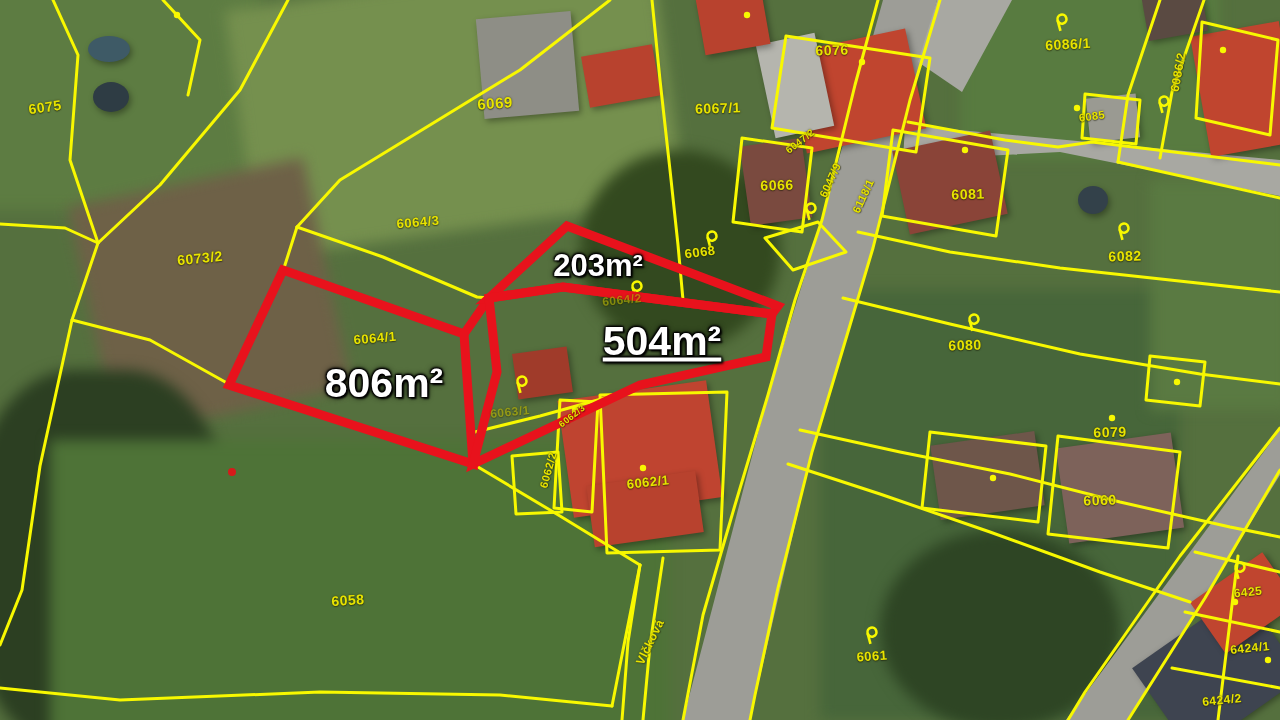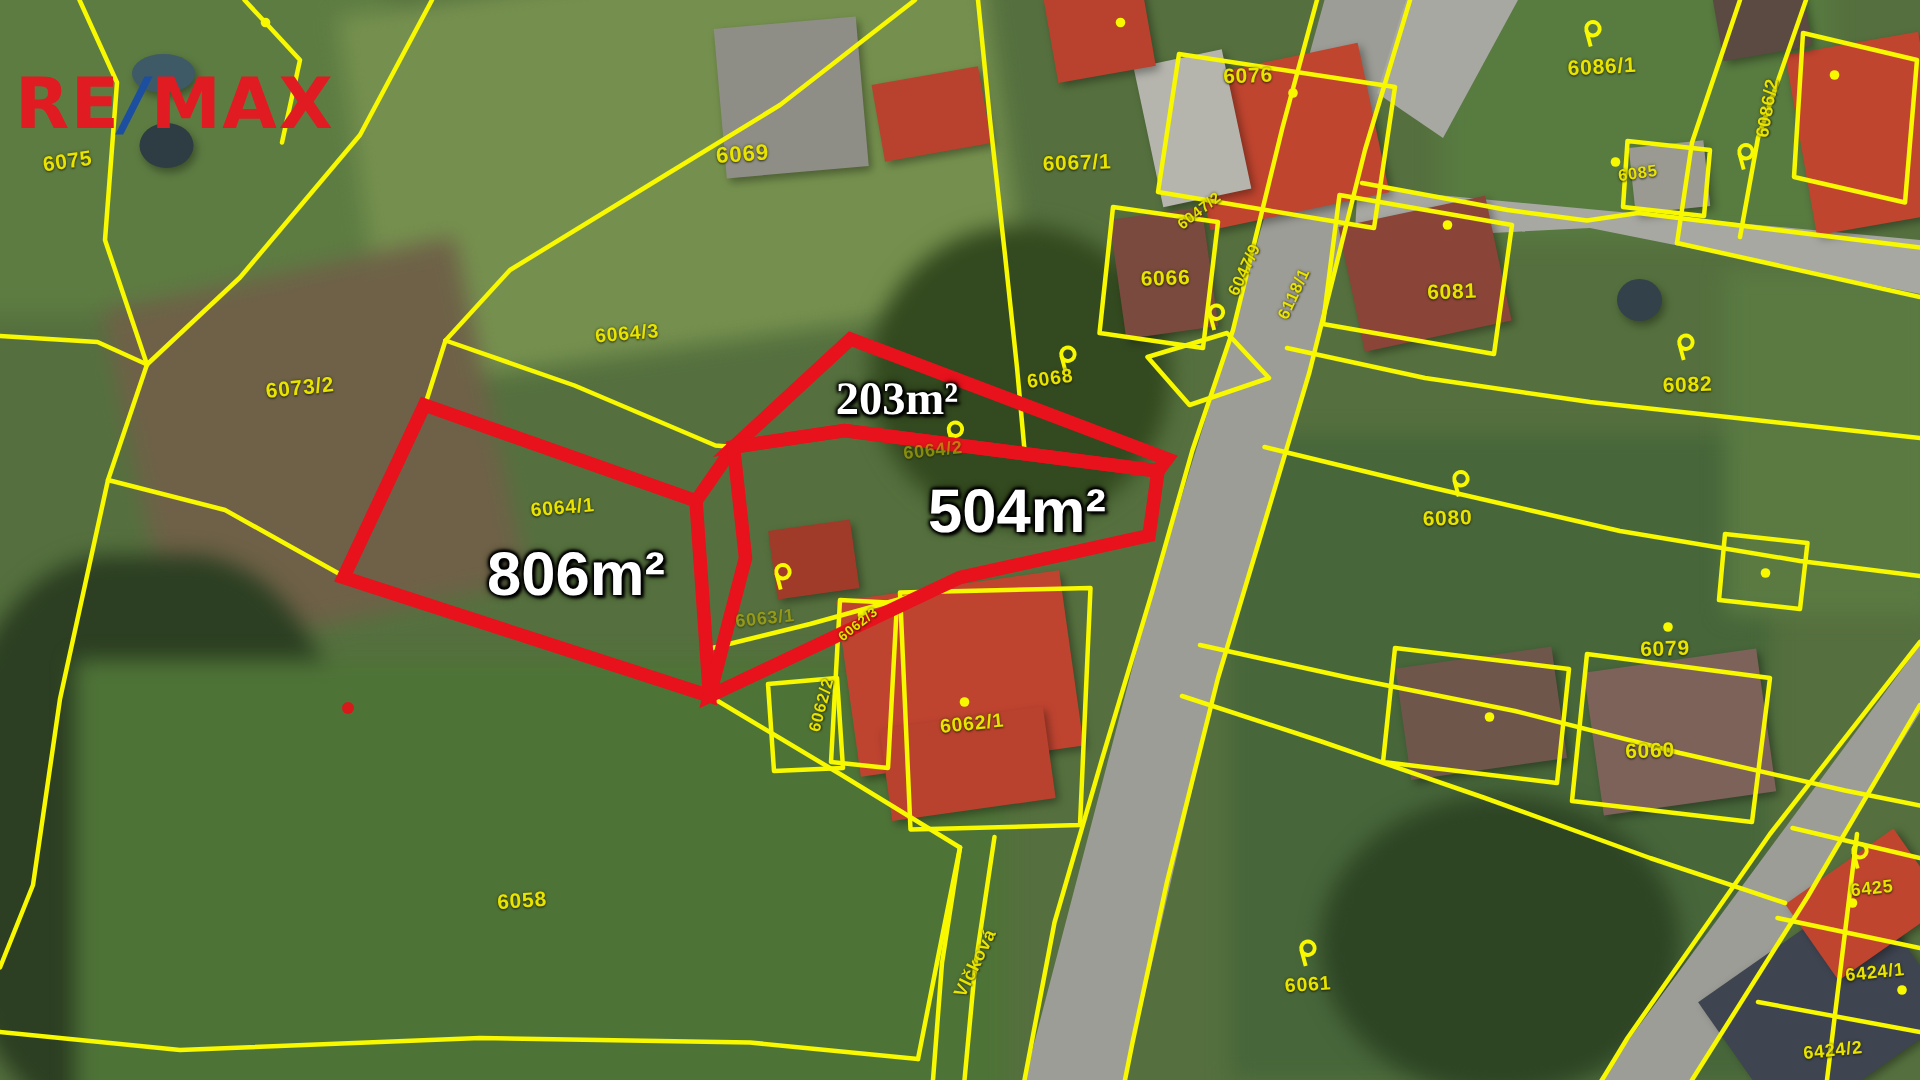--- a/index.html
+++ b/index.html
@@ -214,22 +214,19 @@
       <span class="plabel" style="left: 872px; top: 656px; font-size: 13px; transform: translate(-50%, -50%) rotate(-4deg);">6061</span>
       <span class="plabel" style="left: 1248px; top: 592px; font-size: 12px; transform: translate(-50%, -50%) rotate(-6deg);">6425</span>
       <span class="plabel" style="left: 1250px; top: 648px; font-size: 12px; transform: translate(-50%, -50%) rotate(-6deg);">6424/1</span>
       <span class="plabel" style="left: 1222px; top: 700px; font-size: 12px; transform: translate(-50%, -50%) rotate(-6deg);">6424/2</span>
       <span class="plabel" style="left: 648px; top: 482px; font-size: 13px; transform: translate(-50%, -50%) rotate(-6deg);">6062/1</span>
       <span class="plabel" style="left: 548px; top: 470px; font-size: 11px; transform: translate(-50%, -50%) rotate(-75deg);">6062/2</span>
       <span class="plabel" style="left: 572px; top: 416px; font-size: 9px; transform: translate(-50%, -50%) rotate(-38deg);">6062/3</span>
       <span class="plabel" style="left: 650px; top: 642px; font-size: 12px; transform: translate(-50%, -50%) rotate(-64deg);">Vlčková</span>
     </div>
   <div id="area-labels">
-      <span class="arealabel" style="left: 598px; top: 266px; font-size: 31px; font-family: Liberation Serif, serif;">203m²</span>
-      <span class="arealabel" style="left: 678px; top: 341px; font-size: 41px;">504m²</span>
+      <span class="arealabel" style="left: 598px; top: 266px; font-size: 31px;">203m²</span>
+      <span class="arealabel" style="left: 662px; top: 341px; font-size: 41px; text-decoration: underline;">504m²</span>
       <span class="arealabel" style="left: 384px; top: 383px; font-size: 41px;">806m²</span>
     </div>
 
-  <div id="logo">
-    <span class="red">RE</span><span class="blue">/</span><span class="red">MAX</span>
-  </div>
 
 </div>
 
 </body></html>

